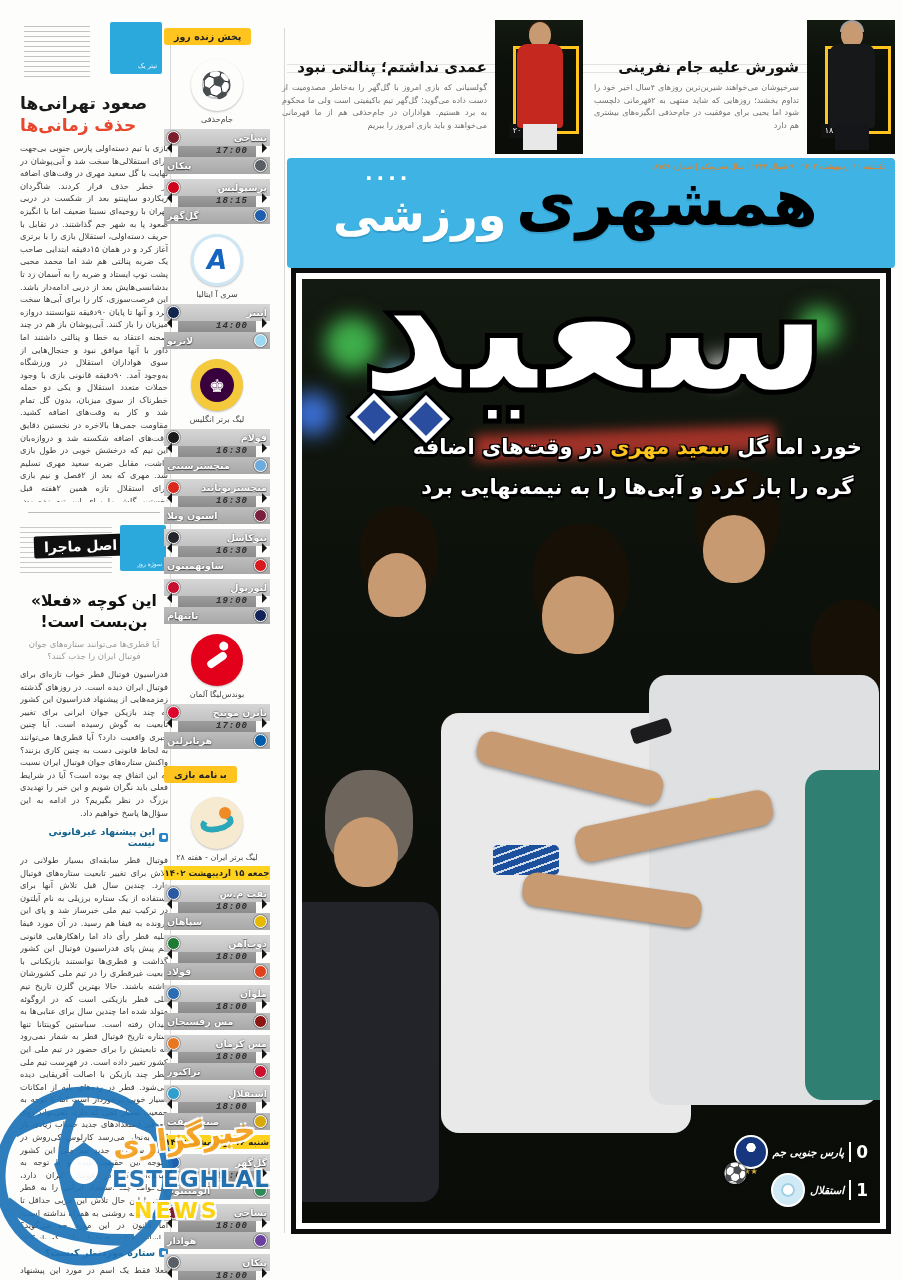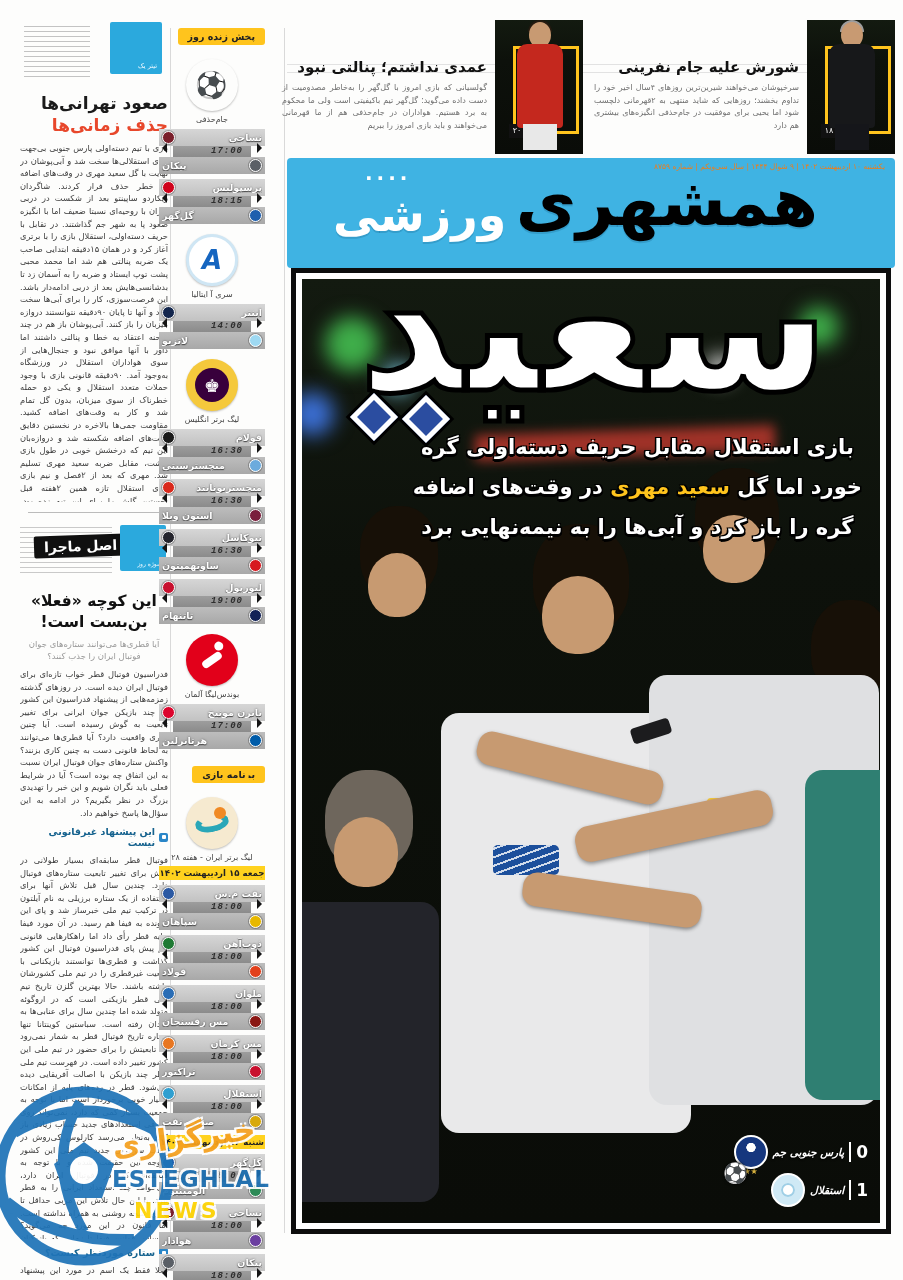--- a/index.html
+++ b/index.html
@@ -9,40 +9,40 @@
 
   .vrule { position:absolute; top:28px; width:1px; height:1205px; background:#d9d9d9; }
 
   
   .col-left { position:absolute; left:20px; top:22px; width:148px; height:1240px; direction:rtl; }
   .story1-head { position:relative; height:70px; }
   .hairlines { position:absolute; left:4px; top:4px; width:66px; height:52px;
     background:repeating-linear-gradient(#c3c3c3 0 1px, transparent 1px 5px); }
   .bluebox { position:absolute; right:6px; top:0; width:52px; height:52px; background:#2bA9dd; border-radius:2px; }
   .bluebox span { position:absolute; right:5px; bottom:4px; color:#eaf7ff; font-size:6.5px; }
-  .t1 { text-align:right; font-weight:700; font-size:17px; color:#1a1a1a; line-height:22px; }
+  .t1 { text-align:left; font-weight:700; font-size:17px; color:#1a1a1a; line-height:22px; }
   .t1 .red { color:#e8472b; }
   .body-txt { margin-top:6px; font-size:8.3px; line-height:12.6px; color:#3b3b3b; text-align:justify; overflow:hidden; }
   .divider { height:1px; background:#bbb; margin:10px 8px; }
   .story2-head { position:relative; height:64px; margin-top:4px; }
   .asl-box { position:absolute; left:14px; top:12px; background:#101010; color:#fff; font-weight:700;
     font-size:14px; padding:3px 10px; transform:rotate(-2deg); border-radius:2px; }
   .hairlines2 { position:absolute; left:0; top:4px; width:92px; height:50px;
     background:repeating-linear-gradient(#c9c9c9 0 1px, transparent 1px 5px); }
   .bluebox2 { position:absolute; right:2px; top:2px; width:46px; height:46px; background:#2bA9dd; border-radius:2px; }
   .bluebox2 span { position:absolute; right:4px; bottom:4px; color:#eaf7ff; font-size:6px; }
   .t2 { text-align:center; font-weight:700; font-size:15.5px; color:#111; line-height:21px; margin-top:4px; }
   .t2sub { text-align:center; font-size:8.5px; color:#9a9a9a; line-height:12px; margin-top:5px; }
   .subhead { display:flex; align-items:center; gap:4px; margin:8px 0 3px; font-size:9.5px; font-weight:700; color:#15628e; }
   .subhead .bullet { width:9px; height:9px; background:#2a86c8; border-radius:2px; flex:0 0 auto; position:relative; }
   .subhead .bullet::after { content:""; position:absolute; inset:2.5px; background:#fff; border-radius:1px; }
 
   
-  .col-mid { position:absolute; left:155px; top:28px; width:110px; height:1252px; display:flex;
-    flex-direction:column; align-items:flex-start; overflow:hidden; direction:rtl; }
+  .col-mid { position:absolute; left:164px; top:28px; width:110px; height:1252px; display:flex;
+    flex-direction:column; align-items:flex-end; overflow:hidden; direction:rtl; }
   .tab { background:#ffc41d; color:#222; font-size:9.5px; font-weight:700; padding:3px 10px;
     border-radius:3px; position:relative; margin-bottom:4px; white-space:nowrap; }
   .tab::after { content:""; position:absolute; right:14px; bottom:-5px; border:5px solid transparent; border-top-color:#ffc41d; }
   .league { display:flex; flex-direction:column; align-items:center; margin-top:10px; }
   .badge { width:52px; height:52px; border-radius:50%; position:relative; display:flex;
     align-items:center; justify-content:center; box-shadow:0 1px 2px rgba(0,0,0,.25); }
   .badge-label { font-size:8px; color:#444; margin-top:4px; white-space:nowrap; }
   .b-hazfi { background:radial-gradient(circle at 35% 35%, #ffe globally, #ffd24a), #ffd24a; }
   .b-hazfi .ball { font-size:26px; color:#222; }
   .b-seriea { background:#fff; border:3px solid #cfe6f4; color:#1565c0; font-weight:900; font-size:26px; font-style:italic; }
@@ -519,21 +519,20 @@
 
         <div class="patch-blue" style="left:33%; top:60%; width:66px; height:30px"></div>
         <div class="patch-eraj" style="left:70%; top:55%">ERAJ</div>
 
         <div class="arm" style="left:30%; top:50%; width:190px; height:34px; transform:rotate(14deg)"></div>
         <div class="arm" style="left:47%; top:56%; width:200px; height:36px; transform:rotate(-12deg)"></div>
         <div class="arm" style="left:38%; top:64%; width:180px; height:34px; transform:rotate(8deg)"></div>
         <div class="watch" style="left:57%; top:47%; width:40px; height:16px; transform:rotate(-18deg)"></div>
 
         <div class="deck">
-          <div><span>بازی استقلال مقابل حریف دسته‌اولی گره</span></div>
           <div>
             <span>خورد اما گل </span><span class="hl">سعید مهری</span><span> در وقت‌های اضافه</span>
           </div>
           <div><span>گره را باز کرد و آبی‌ها را به نیمه‌نهایی برد</span></div>
         </div>
 
         <div class="scoreboard">
           <div class="sb-row">
             <span class="sb-score">0</span>
             <span class="sb-name">پارس جنوبی جم</span>

